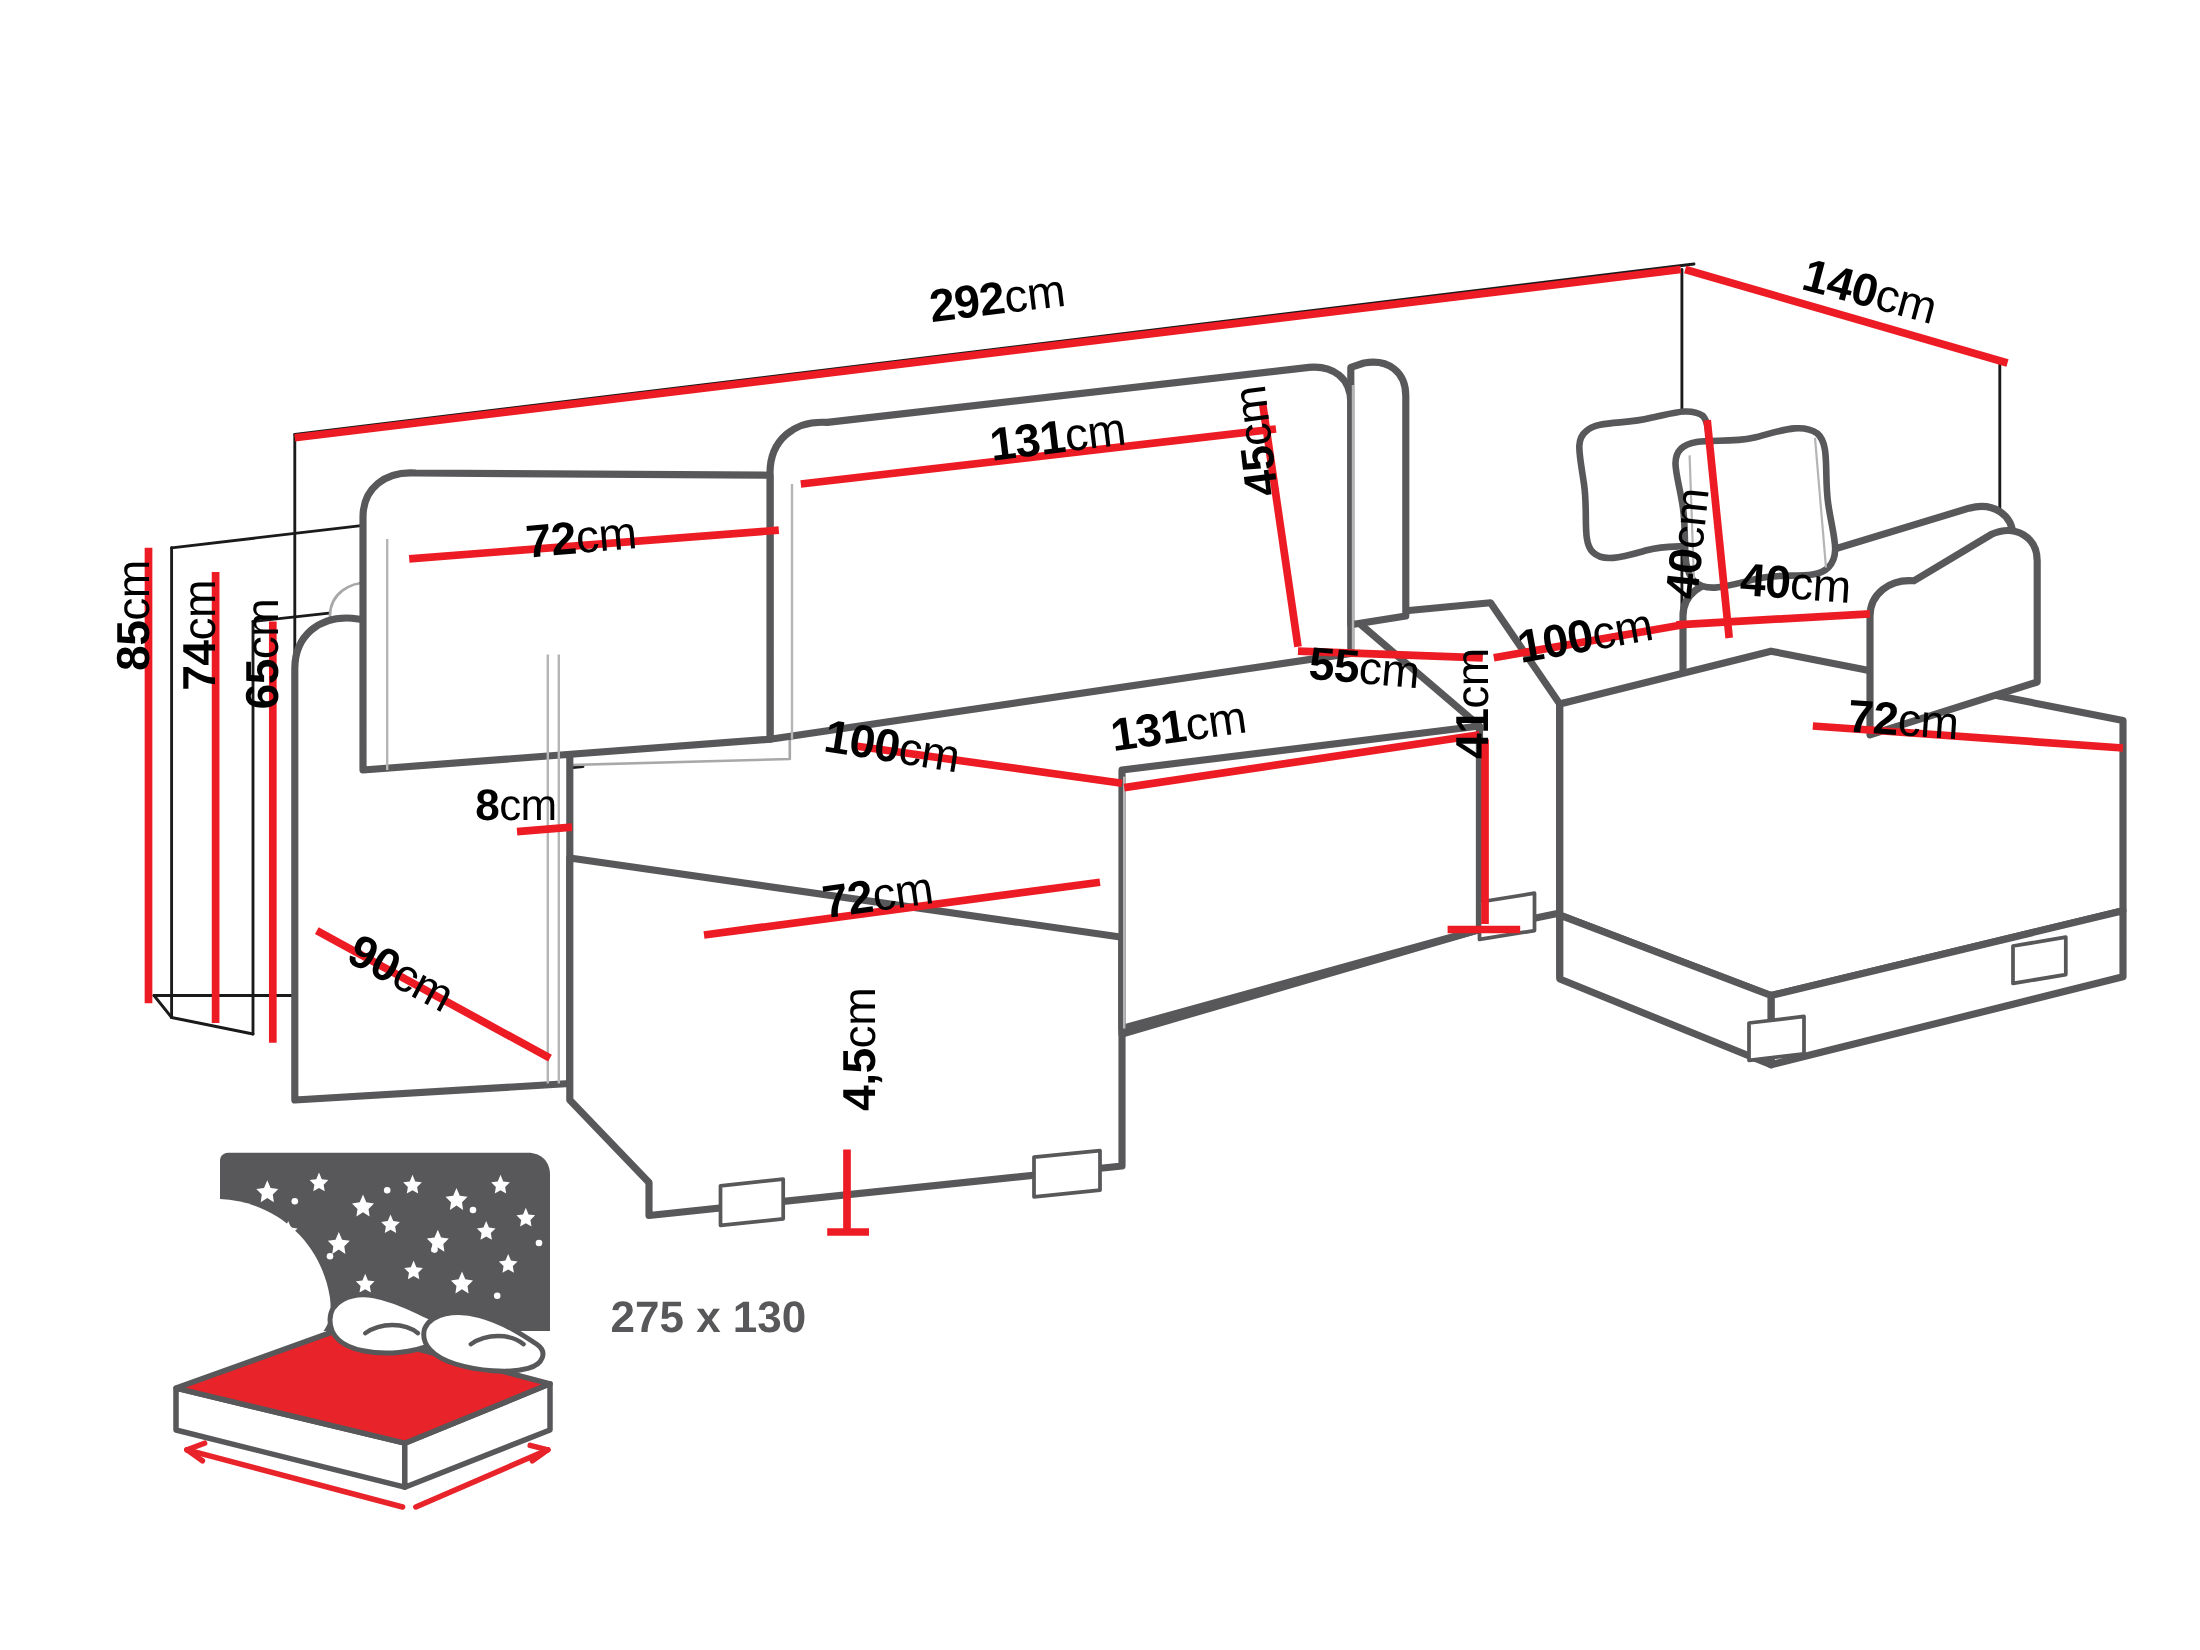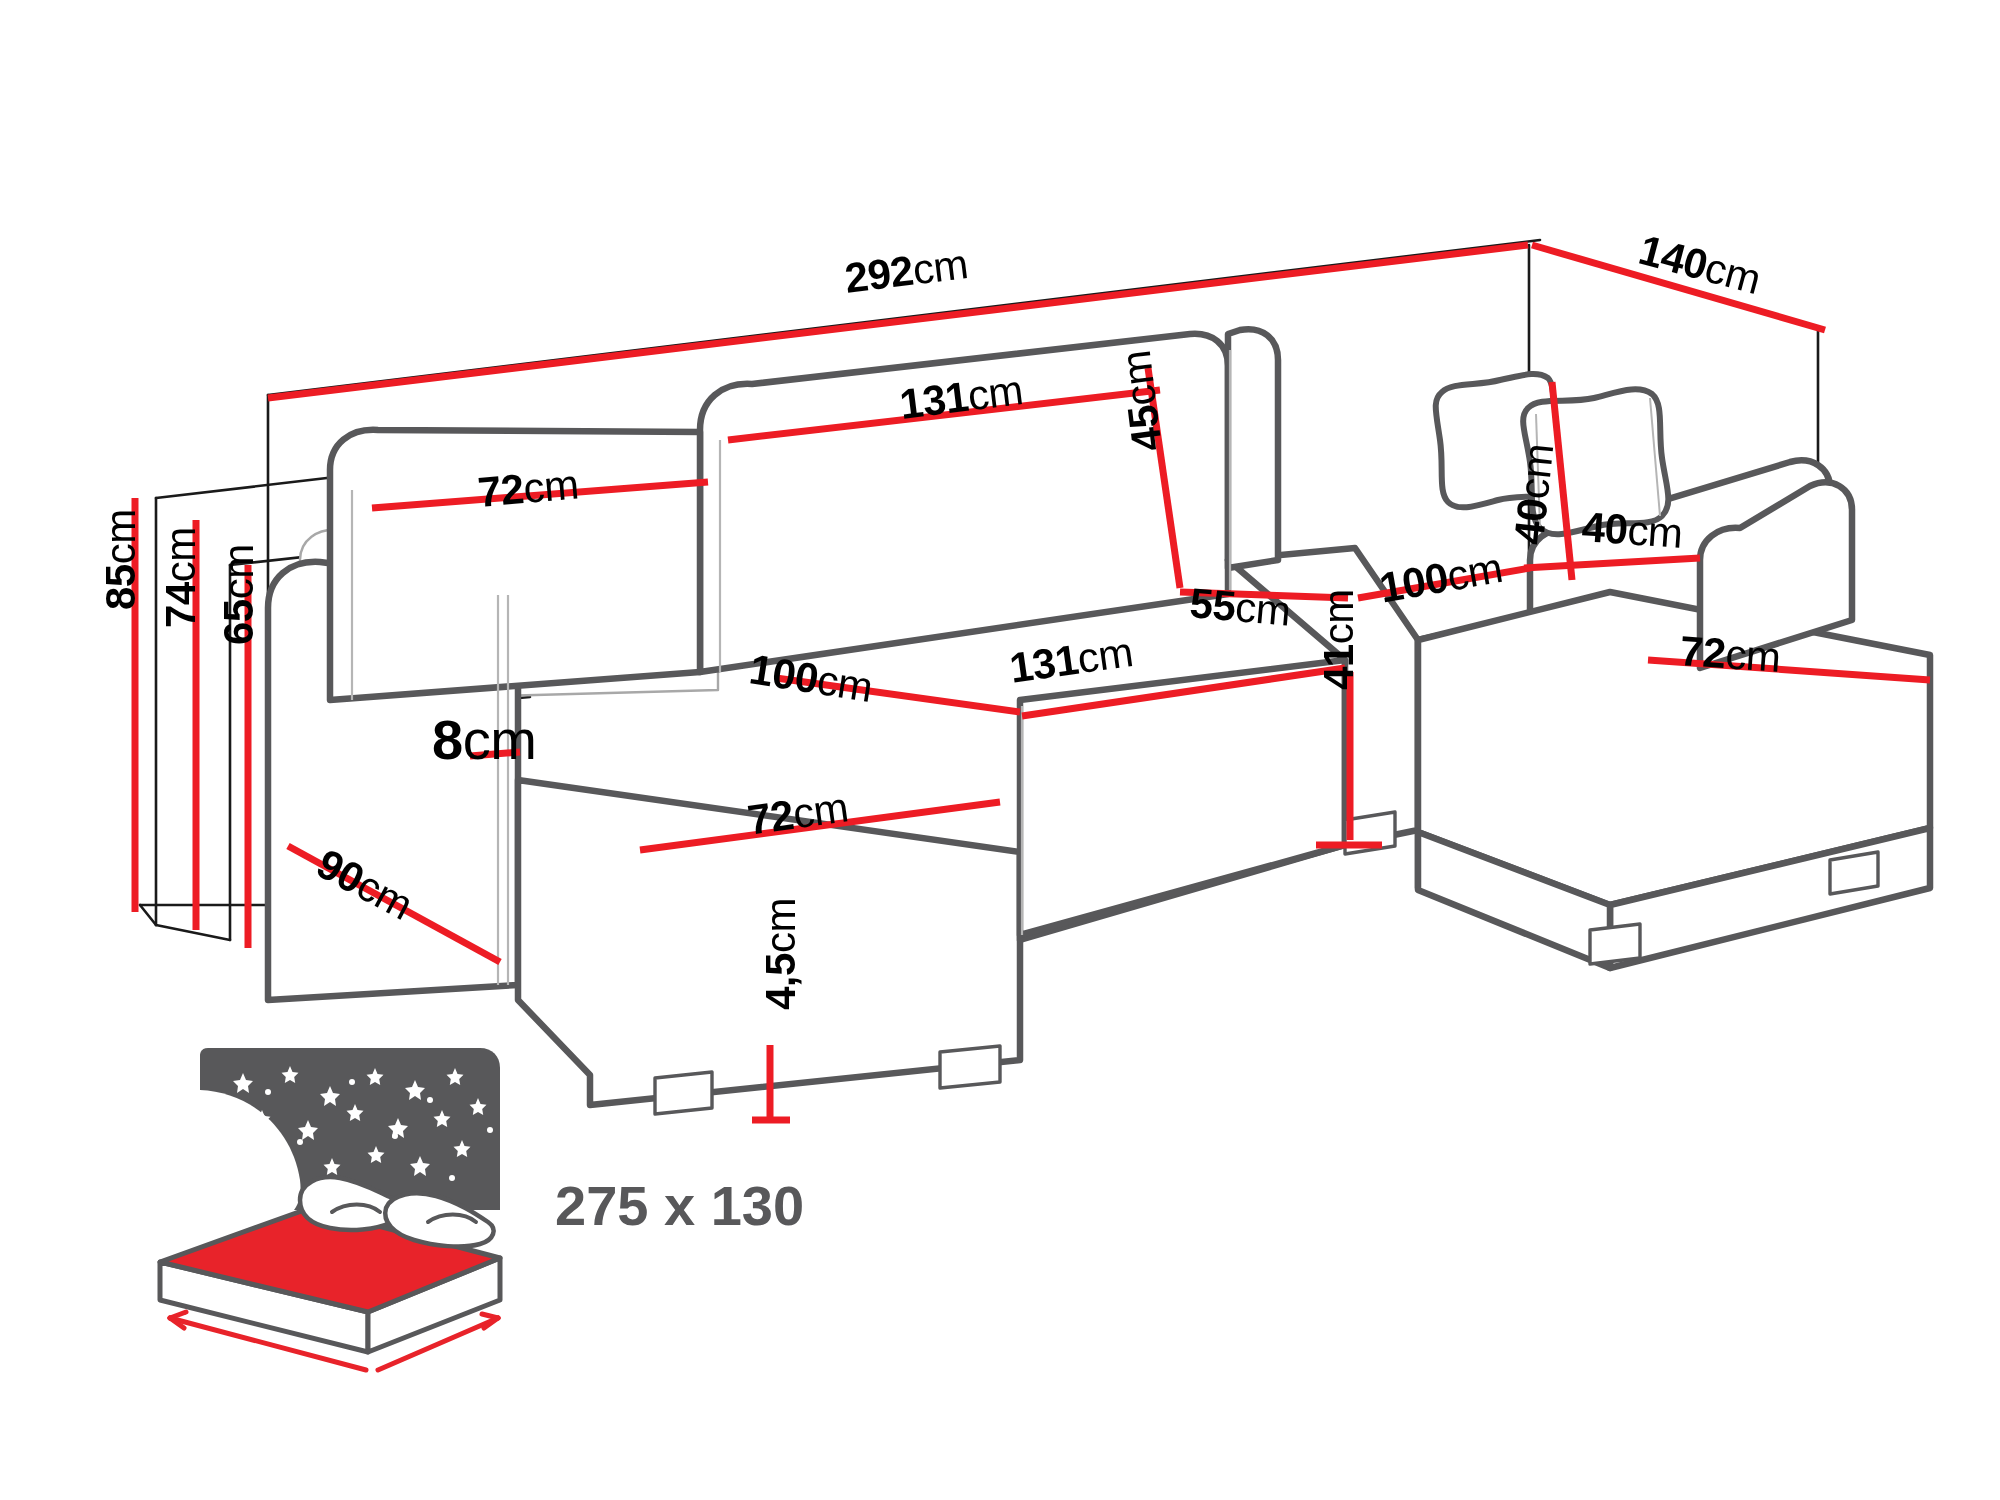--- a/index.html
+++ b/index.html
@@ -393,35 +393,35 @@
   </div>
 
   <div class="dim-label" style="left:160px; top:628px; font-size:42px; transform:rotate(-90deg); transform-origin:left top;">
     <span>74</span><span class="u">cm</span>
   </div>
 
   <div class="dim-label" style="left:218px; top:645px; font-size:42px; transform:rotate(-90deg); transform-origin:left top;">
     <span>65</span><span class="u">cm</span>
   </div>
 
-  <div class="dim-label" style="left:432px; top:712px; font-size:56px;">
+  <div class="dim-label" style="left:432px; top:712px; font-size:40px;">
     <span>8</span><span class="u">cm</span>
   </div>
 
   <div class="dim-label" style="left:320px; top:840px; font-size:42px; transform:rotate(28deg); transform-origin:left center;">
     <span>90</span><span class="u">cm</span>
   </div>
 
   <div class="dim-label" style="left:760px; top:1010px; font-size:42px; transform:rotate(-90deg); transform-origin:left top;">
     <span>4,5</span><span class="u">cm</span>
   </div>
 
   <div class="dim-label" style="left:1582px; top:506px; font-size:42px; transform:rotate(4deg); transform-origin:left center;">
     <span>40</span><span class="u">cm</span>
   </div>
 
   <div class="dim-label" style="left:1508px; top:542px; font-size:42px; transform:rotate(-84deg); transform-origin:left top;">
     <span>40</span><span class="u">cm</span>
   </div>
 
-  <div class="bed-label" style="left:555px; top:1178px; font-size:56px;">275 x 130</div>
+  <div class="bed-label" style="left:555px; top:1178px; font-size:40px;">275 x 130</div>
 
 </div>
 
 </body></html>

